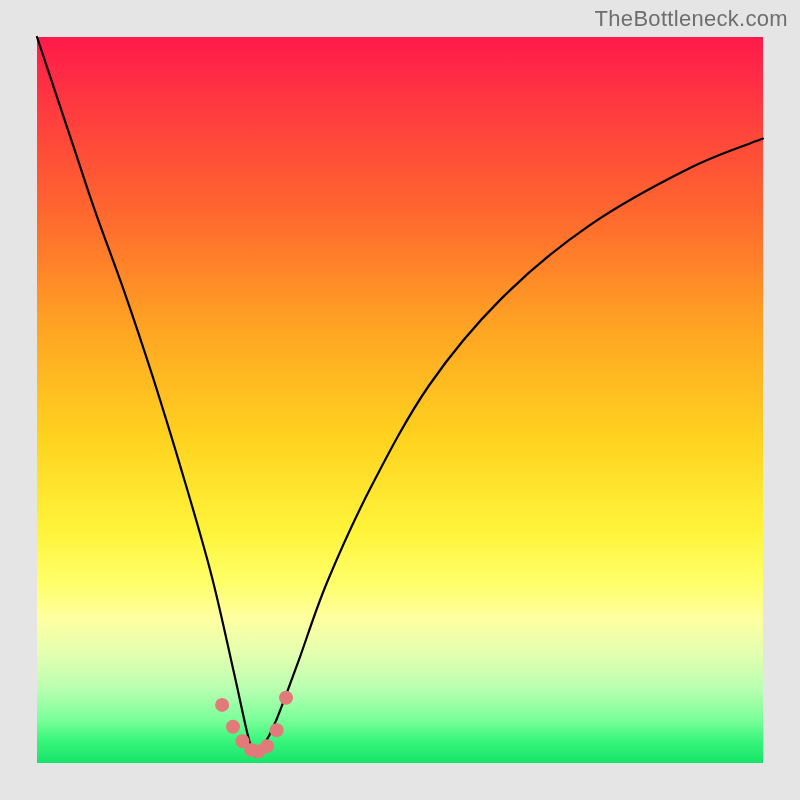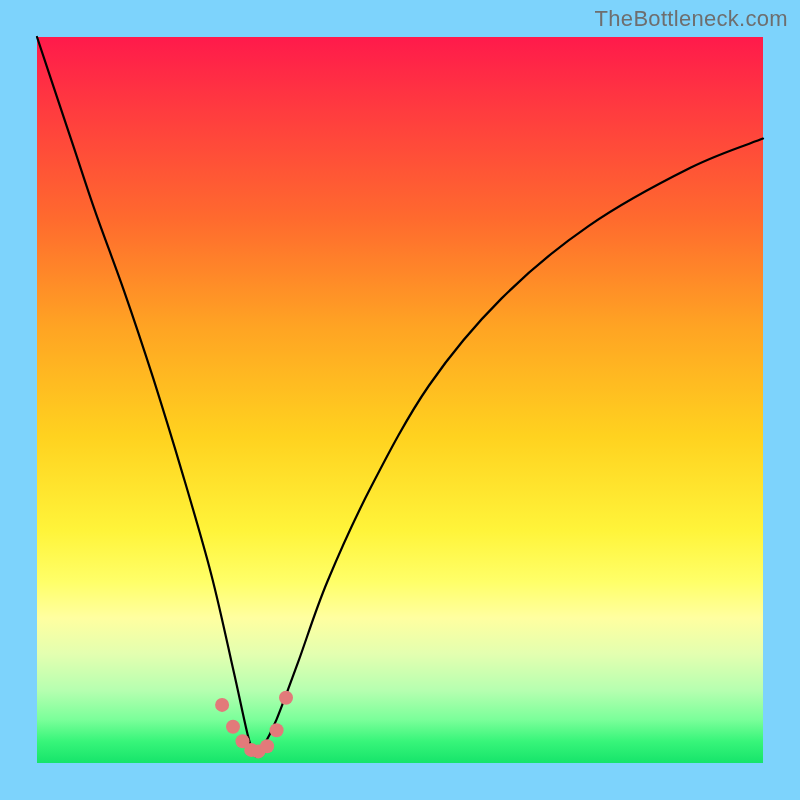--- a/index.html
+++ b/index.html
@@ -10,21 +10,21 @@
     background: #000;
     overflow: hidden;
     font-family: Arial, Helvetica, sans-serif;
   }
   .frame {
     position: absolute;
     left: 0;
     top: 0;
     width: 800px;
     height: 800px;
-    background: #7dd3fc;
+    background: #e5e5e5;
   }
   .plot {
     position: absolute;
     left: 37px;
     top: 37px;
     width: 726px;
     height: 726px;
     background: linear-gradient(to bottom,
       #ff1a4b 0%,
       #ff3b3f 10%,

